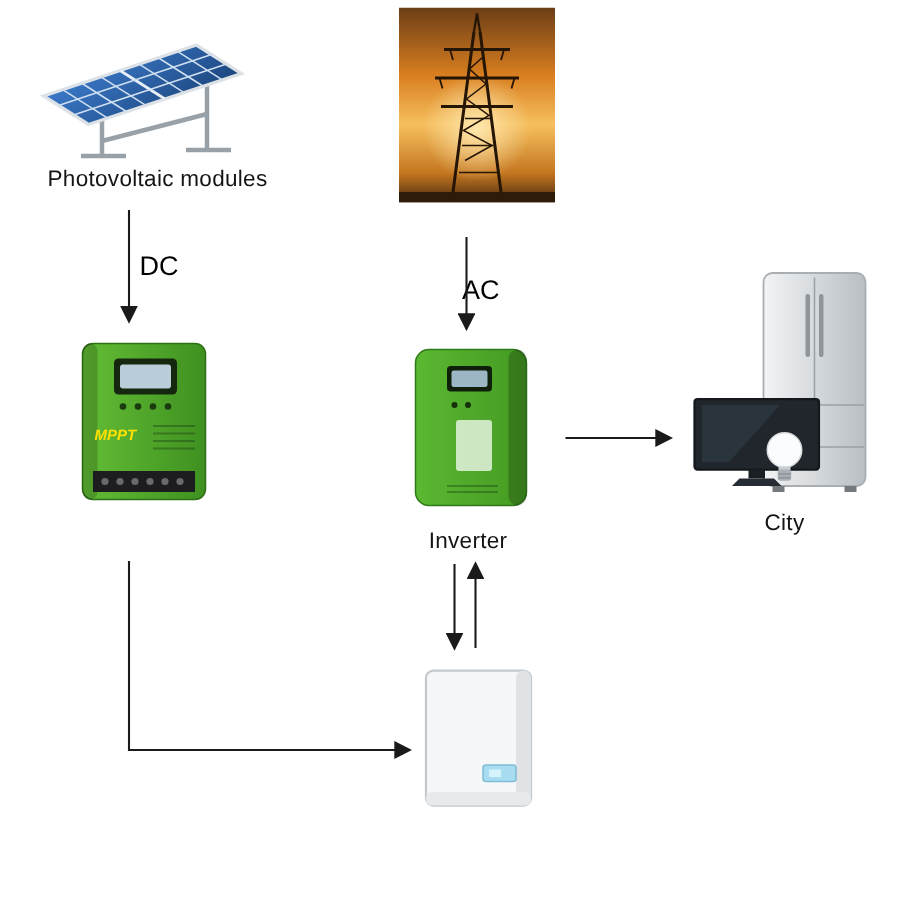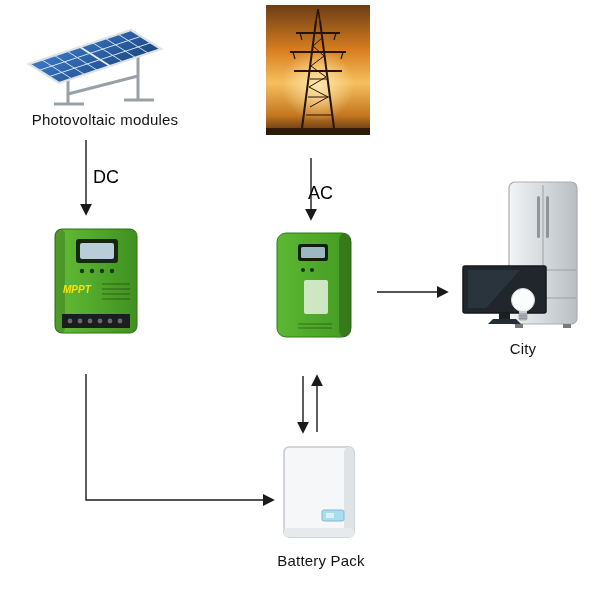--- a/index.html
+++ b/index.html
@@ -140,20 +140,21 @@
     <rect x="29" y="17" width="24" height="11" rx="1.5" fill="#9cb6c4"></rect>
     <g fill="#163009">
       <circle cx="31" cy="40" r="2"></circle>
         <circle cx="40" cy="40" r="2"></circle>
     </g>
     <rect x="32" y="50" width="24" height="34" rx="2" fill="rgba(255,255,255,0.72)"></rect>
     <g stroke="rgba(0,0,0,0.25)" stroke-width="1.4">
       <path d="M26,94 h34 M26,98 h34"></path>
     </g>
   </svg>
+  <div class="node-label" style="left:260px;top:352px;width:104px">Inverter</div>
 
   <div class="abs" style="left:462px;top:180px;width:125px;height:160px">
     <svg class="illus z1" style="left:45px;top:0" width="72" height="150" viewBox="0 0 72 150">
       <defs>
         <linearGradient id="fr" x1="0" y1="0" x2="1" y2="0">
           <stop offset="0" stop-color="#f2f4f5"></stop>
             <stop offset="0.5" stop-color="#d6dadd"></stop>
             <stop offset="1" stop-color="#b9bec2"></stop>
         </linearGradient>
       </defs>
@@ -181,15 +182,14 @@
   </div>
   <div class="node-label" style="left:487px;top:340px;width:72px">City</div>
 
   <svg class="illus z1" style="left:280px;top:444px" width="82" height="98" viewBox="0 0 82 98">
     <rect x="4" y="3" width="70" height="90" rx="5" fill="#f5f7f8" stroke="#c3c9ce" stroke-width="1.5"></rect>
     <rect x="64" y="3" width="10" height="90" rx="5" fill="#dfe3e6"></rect>
     <rect x="4" y="84" width="70" height="9" rx="4" fill="#e6eaec"></rect>
     <rect x="42" y="66" width="22" height="11" rx="2" fill="#a8dcf0" stroke="#7fbcd6" stroke-width="1"></rect>
     <rect x="46" y="69" width="8" height="5" fill="#d6f2fc"></rect>
   </svg>
-  <div class="node-label" style="left:258px;top:552px;width:126px">Battery Pack</div>
 
 </div>
 
 </body></html>

